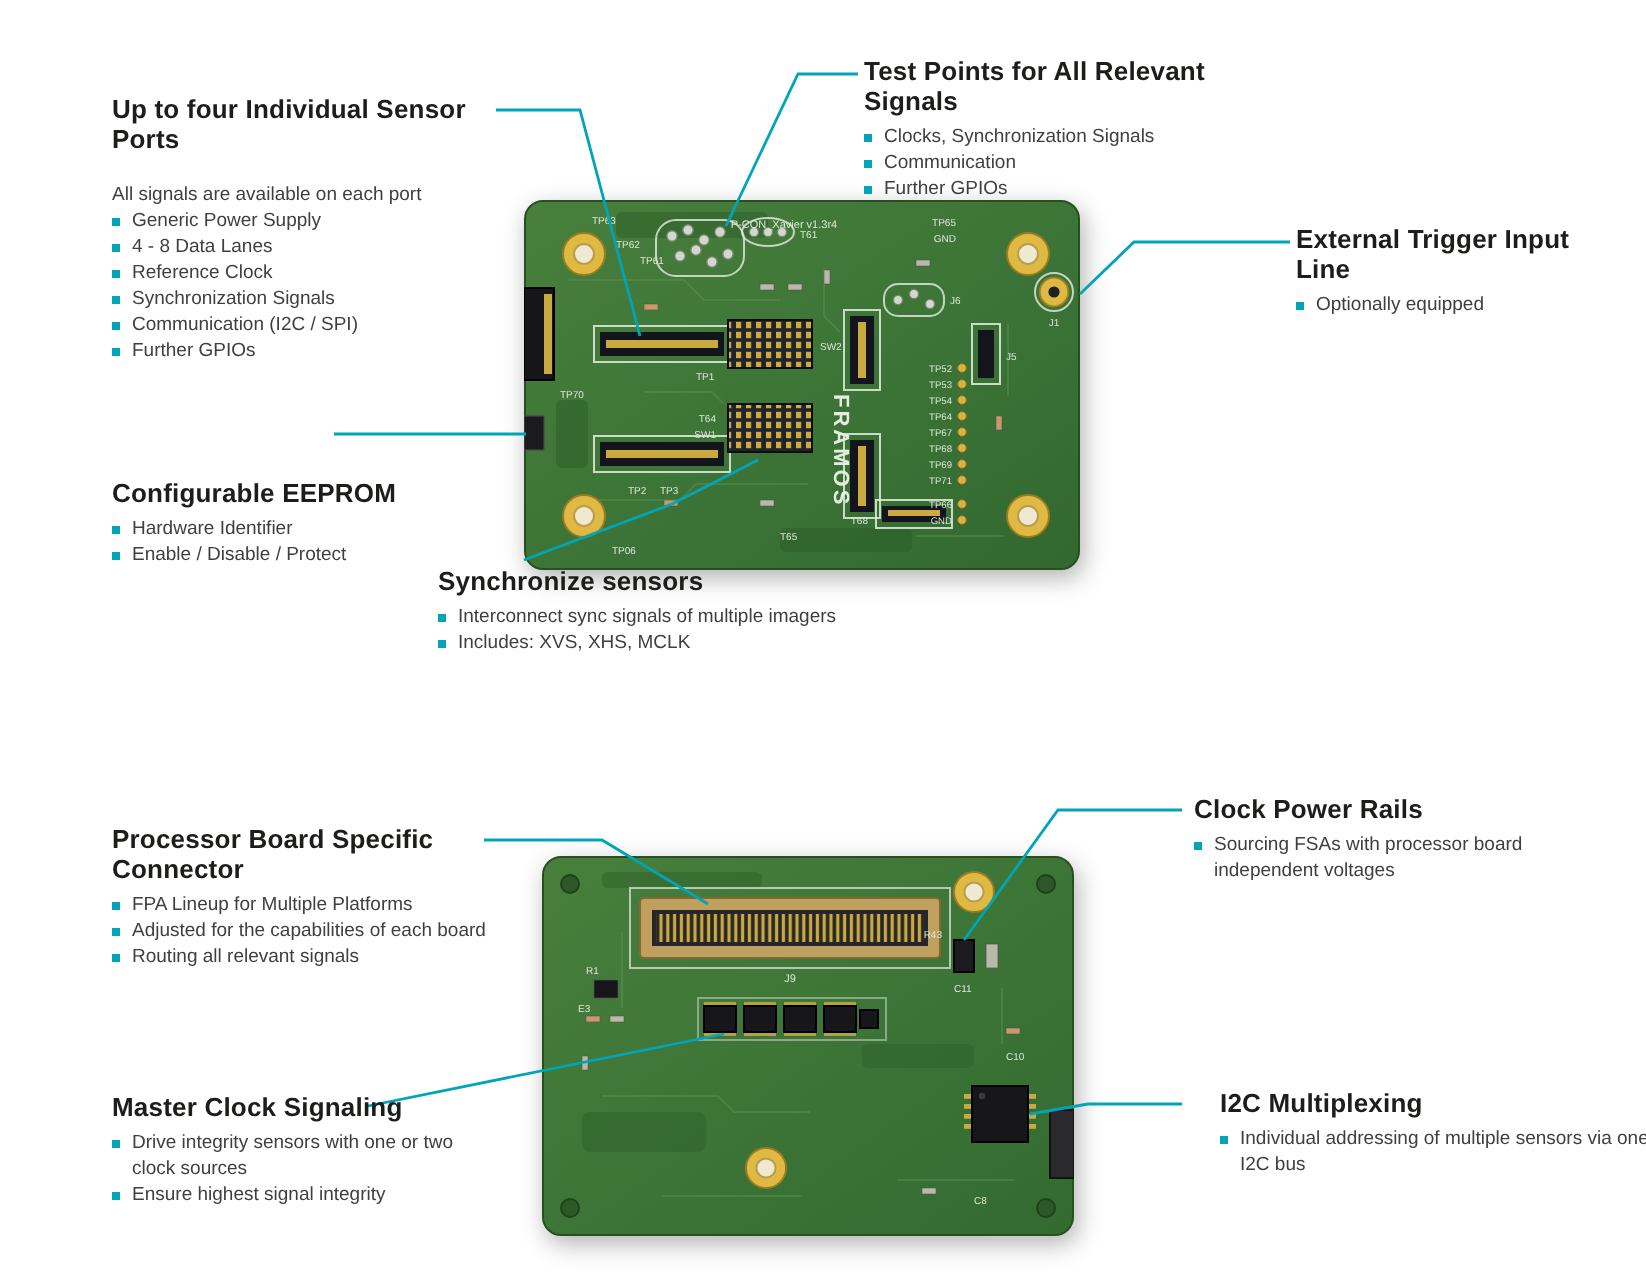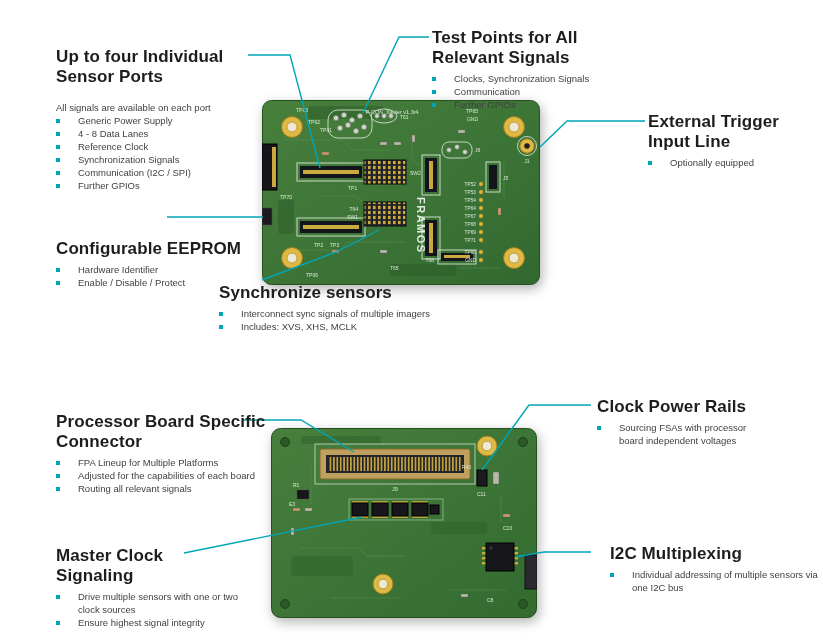--- a/index.html
+++ b/index.html
@@ -7,24 +7,24 @@
   body { font-family:"Liberation Sans", sans-serif; color:#3f3f3f; }
   .canvas { position:relative; width:823px; height:641px; background:#ffffff; overflow:hidden; }
 
   .board { position:absolute; filter:drop-shadow(2px 4px 6px rgba(0,0,0,0.30)); }
   .board text { font-family:"Liberation Sans", sans-serif; }
 
   .leader-lines { position:absolute; left:0; top:0; width:823px; height:641px; pointer-events:none; z-index:5; }
   .leader-lines polyline { fill:none; stroke:#00a5b8; stroke-width:1.4px; }
 
   .callout { position:absolute; z-index:6; }
-  .callout h3 { font-size:17px; font-weight:bold; color:#1d1d1b; margin-bottom:4px; letter-spacing:0.1px; }
+  .callout h3 { font-size:13px; font-weight:bold; color:#1d1d1b; margin-bottom:4px; letter-spacing:0.1px; }
   .callout .sub { font-size:9.5px; color:#3f3f3f; line-height:13px;margin-top:14px; }
   .callout ul { list-style:none; }
-  .callout li { display:flex; gap:18px; font-size:9.5px; color:#3f3f3f; line-height:13px; }
+  .callout li { display:flex; gap:6px; font-size:9.5px; color:#3f3f3f; line-height:13px; }
   .sq { width:4px; height:4px; background:#00a5b8; margin-top:4.5px; flex:0 0 auto; }
 </style>
 </head>
 <body>
 
 <div class="canvas">
 
   <svg class="board" style="left:262px; top:100px;" width="278" height="185" viewBox="0 0 278 185">
     <defs>
       <linearGradient id="t-pcb" x1="0" y1="0" x2="1" y2="1">
@@ -456,21 +456,21 @@
           <span>Sourcing FSAs with processor board independent voltages</span>
         </li>
     </ul>
   </div>
 
   <div class="callout" style="left:56px; top:546px; width:188px;">
     <h3>Master Clock Signaling</h3>
     <ul>
       <li>
           <span class="sq"></span>
-          <span>Drive multiple sensors with one or two clock sources</span>
+          <span>Drive integrity sensors with one or two clock sources</span>
         </li>
       <li>
           <span class="sq"></span>
           <span>Ensure highest signal integrity</span>
         </li>
     </ul>
   </div>
 
   <div class="callout" style="left:597px; top:544px; width:225px;margin-left:13px;">
     <h3>I2C Multiplexing</h3>

